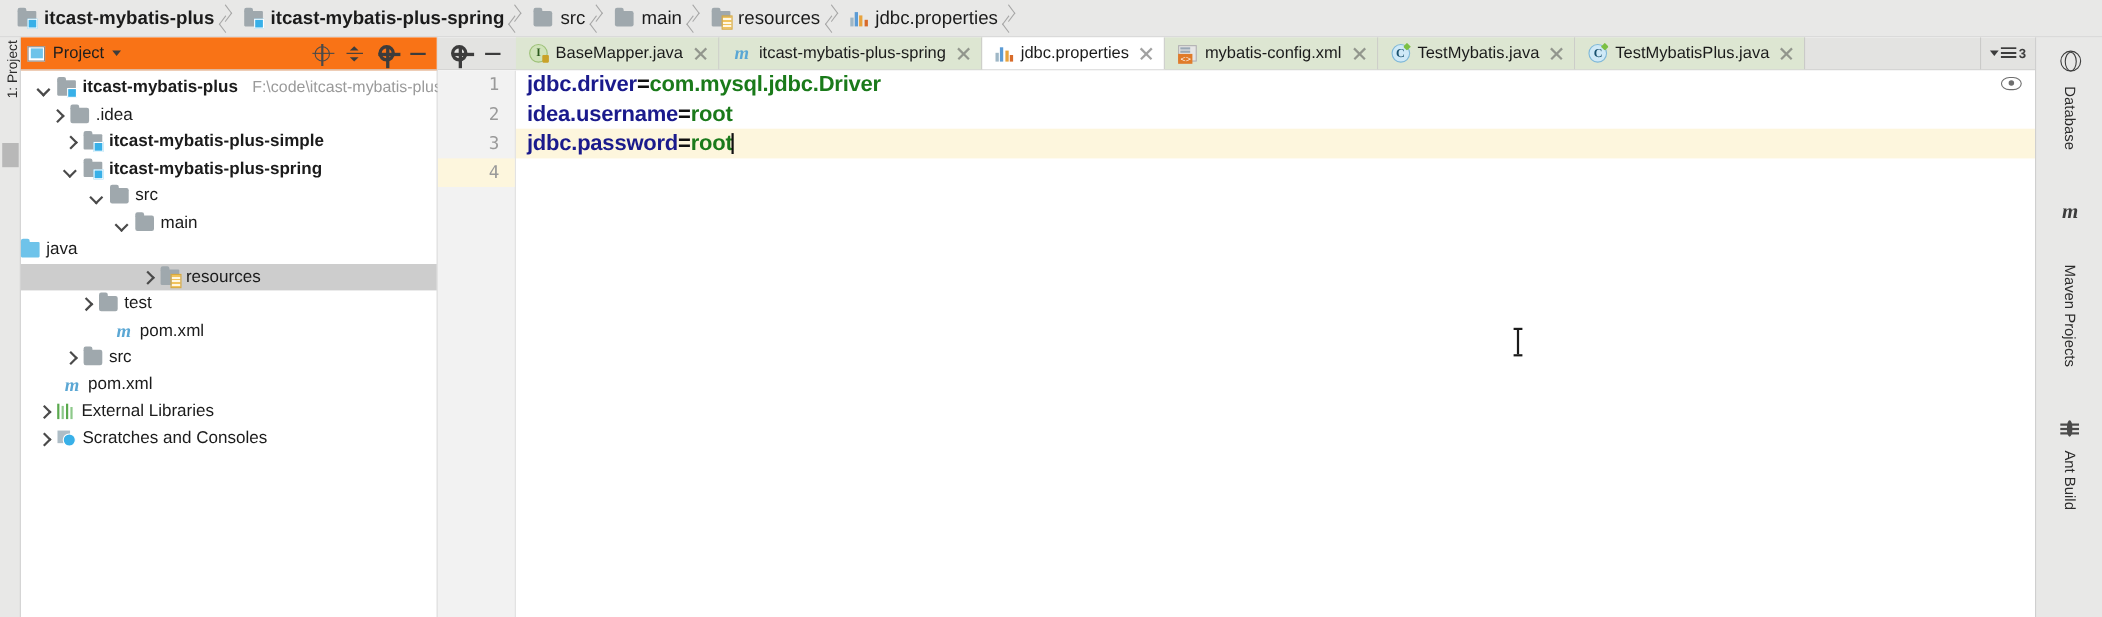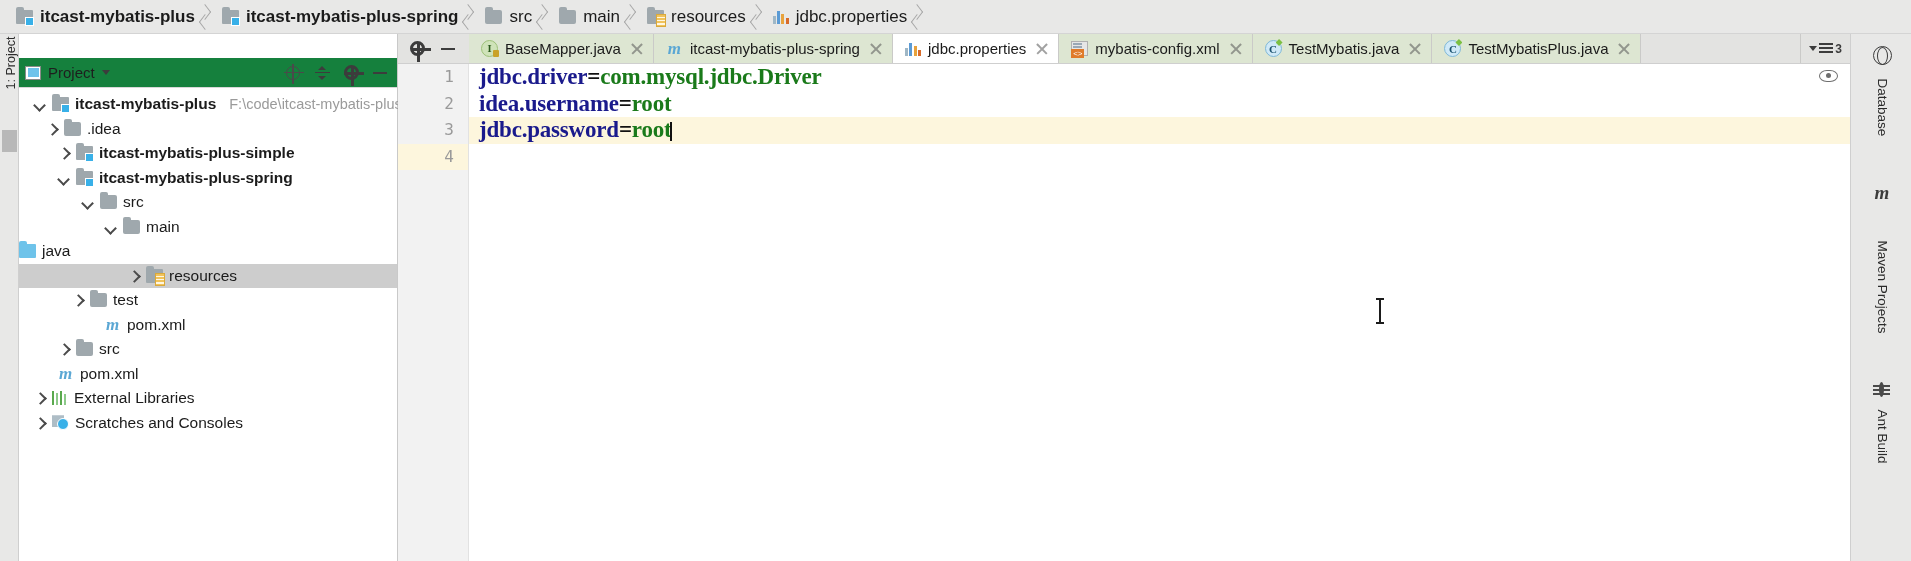--- a/index.html
+++ b/index.html
@@ -83,22 +83,22 @@
   .leftstrip .vstrip-mark{
     position:absolute; left:2px; top:96px; width:15px; height:22px; background:#b8b8b8;
   }
 
   
   .project-panel{
     position:absolute; top:34px; left:19px; width:379px; bottom:0;
     background:#ffffff; border-right:1px solid #c9c9c9;
   }
   .project-head{
-    height:30px; background:#15803d; border-bottom:1px solid #d8d8d8;
-    display:flex; align-items:center; padding:0 6px; gap:7px;margin-top:24px;
+    height:30px; background:#f97316; border-bottom:1px solid #d8d8d8;
+    display:flex; align-items:center; padding:0 6px; gap:7px;
   }
   .proj-win-icon{ width:16px; height:14px; background:#fff; border:1.5px solid #8a8a8a; position:relative;}
   .proj-win-icon::after{ content:""; position:absolute; inset:1.5px 1.5px 1.5px 1.5px; background:#6ec3ea;}
   .proj-title{ font-size:15px; color:#1e1e1e; }
   .caret-down{ width:0;height:0;border-left:4.5px solid transparent;border-right:4.5px solid transparent;
      border-top:5px solid #3c3c3c;}
   .proj-head-spacer{ flex:1 1 auto; }
   .hdr-btn{ width:22px;height:22px; display:flex;align-items:center;justify-content:center;}
   .icon-target{ width:14px;height:14px;border:1.6px solid #4a4a4a;border-radius:50%; position:relative;}
   .icon-target::before{content:"";position:absolute;left:-3px;top:5.2px;width:20px;height:1.6px;background:#4a4a4a;}
@@ -196,21 +196,21 @@
     background:#f2f2f2; border-right:1px solid #e2e2e2;
   }
   .gutter .gl{
     height:26.5px; line-height:26.5px; text-align:right; padding-right:14px;
     color:#9a9a9a; font-family:"DejaVu Sans Mono", monospace; font-size:16px;
   }
   .gutter .gl.cur{ background:#fdf6dd; }
   .codelines{ position:absolute; top:0; left:71px; right:0; bottom:0; }
   .cl{
     height:26.5px; line-height:26.5px; white-space:pre;
-    font-family:Liberation Serif, serif; font-size:23px; font-weight:bold;
+    font-family:Liberation Sans, sans-serif; font-size:20px; font-weight:bold;
     padding-left:10px; letter-spacing:-0.2px;
   }
   .cl.cur{ background:#fdf6dd; }
   .k-key{ color:#1a1a8c; }
   .k-eq{ color:#111; font-weight:bold; }
   .k-val{ color:#1a7a1a; }
   .caret{ display:inline-block; width:1.7px; height:19px; background:#111; vertical-align:-4px; margin-left:-1px;}
   .eye-icon{
     position:absolute; top:6px; right:12px; width:19px; height:12px;
   }

